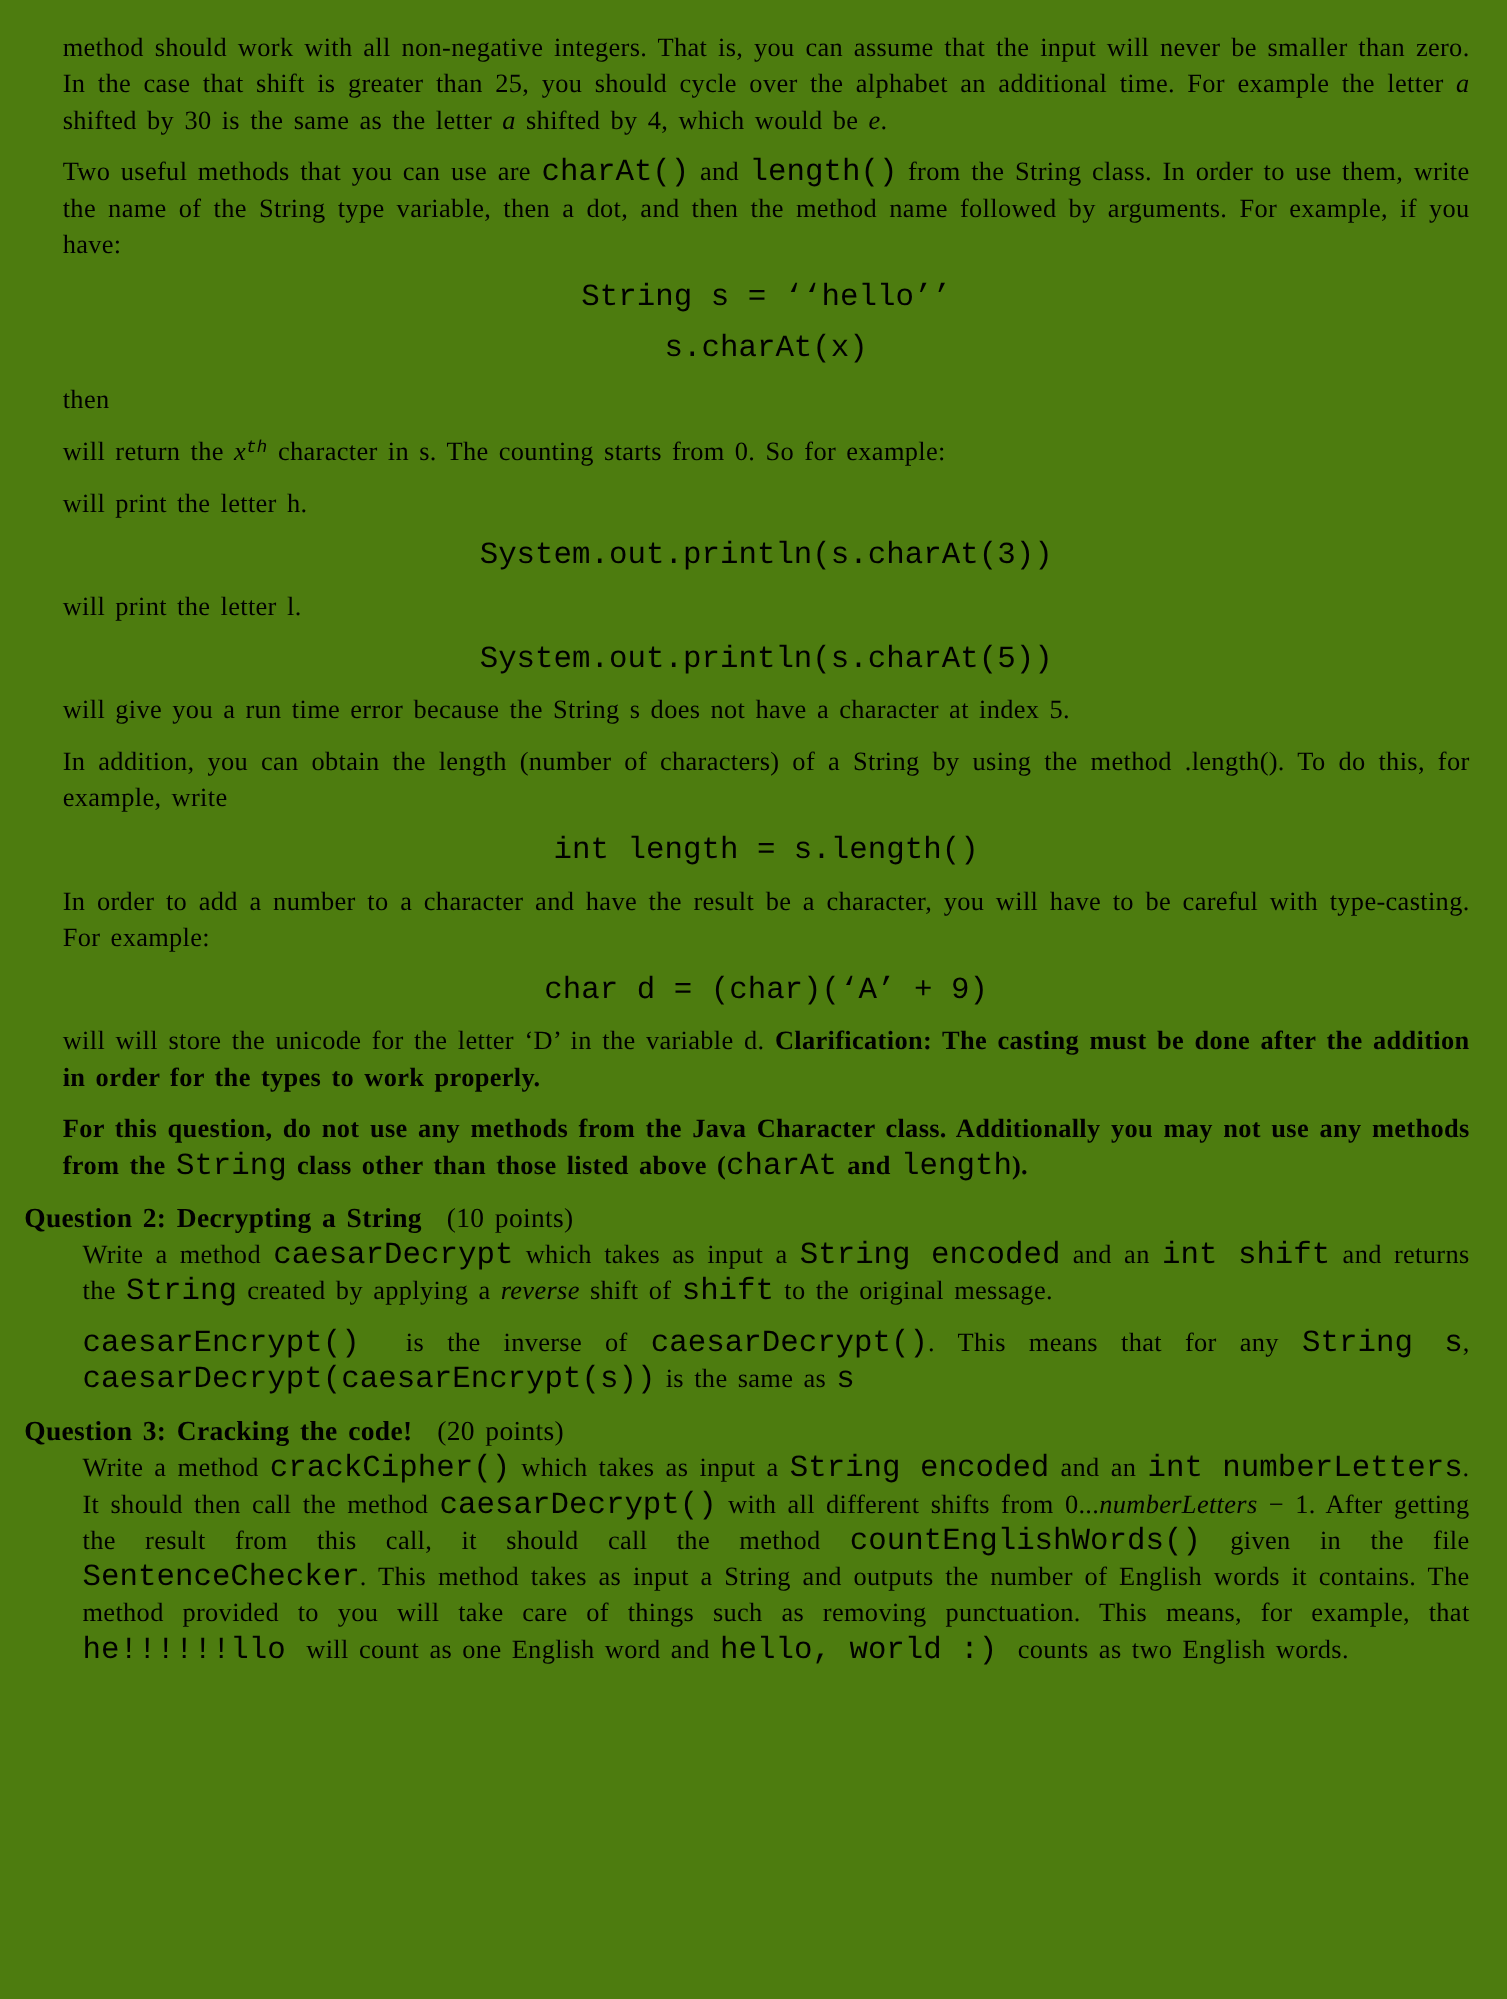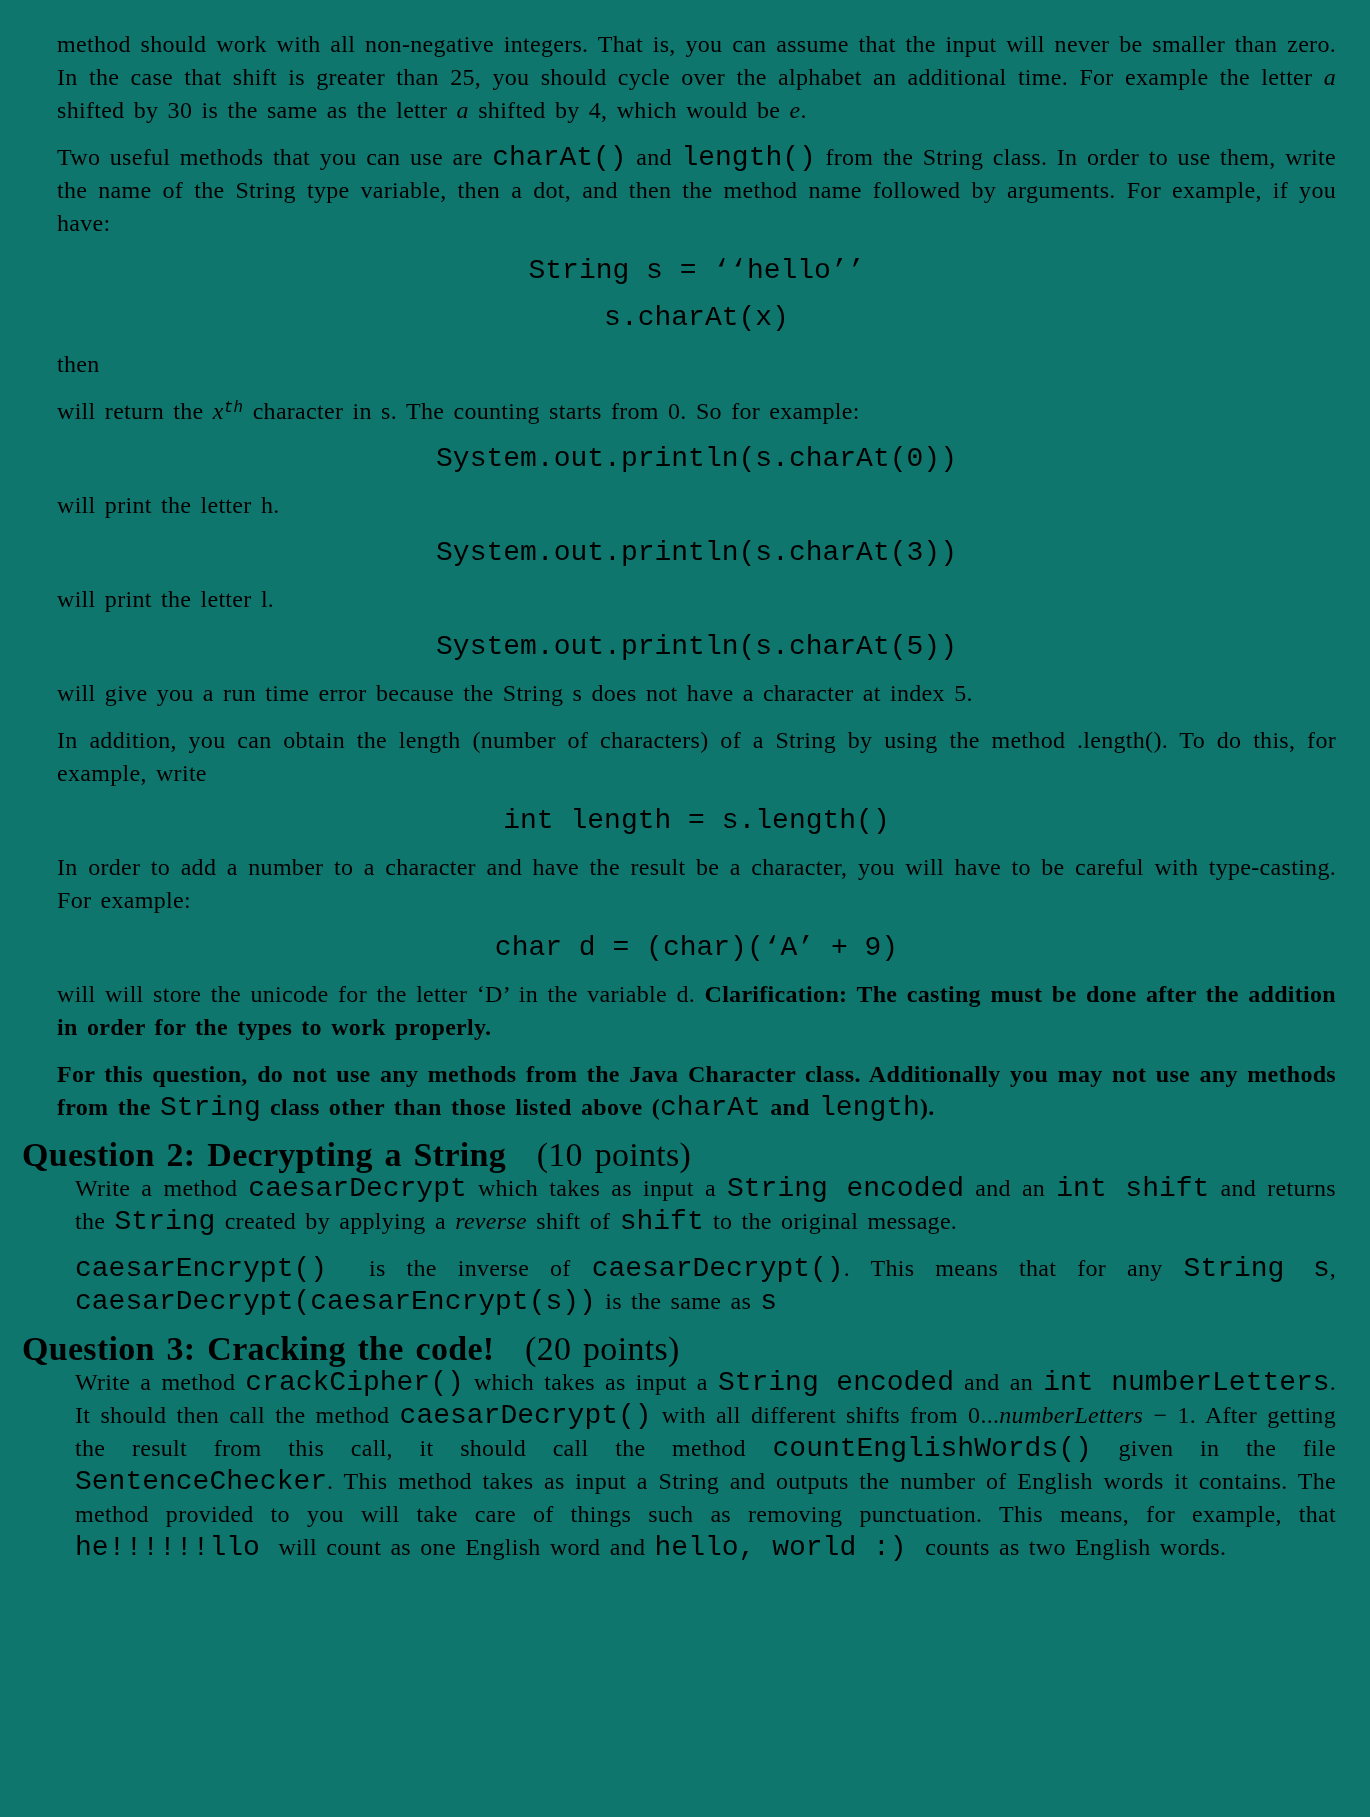--- a/index.html
+++ b/index.html
@@ -4,42 +4,42 @@
 <style>
   html, body {
     margin: 0;
     padding: 0;
     background: #ffffff;
   }
   .page {
     position: relative;
     width: 1370px;
     height: 1817px;
-    background: #0f766e;
+    background: #4d7c0f;
     color: #000000;
     box-sizing: border-box;
     padding: 28px 34px 0 57px;
     overflow: hidden;
     font-family: "Liberation Serif", serif;
     font-size: 24px;
     line-height: 33px;
     word-spacing: 3px;
     letter-spacing: 0.3px;
   }
   .block {
     text-align: justify;
     margin: 0 0 14px 0;
   }
   .block.kind-code {
     text-align: center;
   }
   .indent-heading {
     margin-left: -35px;
     text-align: left;
-    font-size: 34px;
+    font-size: 25px;
     margin-bottom: 1px;
   }
   .indent-qbody {
     margin-left: 18px;
   }
   .run-r { }
   .run-i { font-style: italic; }
   .run-b { font-weight: bold; }
   .run-c {
     font-family: "Liberation Mono", monospace;
@@ -63,21 +63,20 @@
 <body>
 
 <div class="page">
   <div>
       <div class="block kind-p indent-body"><span class="run-r">method should work with all non-negative integers. That is, you can assume that the input will never be smaller than zero. In the case that shift is greater than 25, you should cycle over the alphabet an additional time. For example the letter </span><span class="run-i">a</span><span class="run-r"> shifted by 30 is the same as the letter </span><span class="run-i">a</span><span class="run-r"> shifted by 4, which would be </span><span class="run-i">e</span><span class="run-r">.</span></div>
       <div class="block kind-p indent-body"><span class="run-r">Two useful methods that you can use are </span><span class="run-c">charAt()</span><span class="run-r"> and </span><span class="run-c">length()</span><span class="run-r"> from the String class. In order to use them, write the name of the String type variable, then a dot, and then the method name followed by arguments. For example, if you have:</span></div>
       <div class="block kind-code indent-body"><span class="run-c">String s = ‘‘hello’’</span></div>
       <div class="block kind-code indent-body"><span class="run-c">s.charAt(x)</span></div>
       <div class="block kind-p indent-body"><span class="run-r">then</span></div>
       <div class="block kind-p indent-body"><span class="run-r">will return the </span><span class="run-i">x</span><span class="run-supi">th</span><span class="run-r"> character in s. The counting starts from 0. So for example:</span></div>
-      <div class="block kind-code indent-body"><span class="run-c">System.out.println(s.charAt(0))</span></div>
       <div class="block kind-p indent-body"><span class="run-r">will print the letter h.</span></div>
       <div class="block kind-code indent-body"><span class="run-c">System.out.println(s.charAt(3))</span></div>
       <div class="block kind-p indent-body"><span class="run-r">will print the letter l.</span></div>
       <div class="block kind-code indent-body"><span class="run-c">System.out.println(s.charAt(5))</span></div>
       <div class="block kind-p indent-body"><span class="run-r">will give you a run time error because the String s does not have a character at index 5.</span></div>
       <div class="block kind-p indent-body"><span class="run-r">In addition, you can obtain the length (number of characters) of a String by using the method .length(). To do this, for example, write</span></div>
       <div class="block kind-code indent-body"><span class="run-c">int length = s.length()</span></div>
       <div class="block kind-p indent-body"><span class="run-r">In order to add a number to a character and have the result be a character, you will have to be careful with type-casting. For example:</span></div>
       <div class="block kind-code indent-body"><span class="run-c">char d = (char)(‘A’ + 9)</span></div>
       <div class="block kind-p indent-body"><span class="run-r">will will store the unicode for the letter ‘D’ in the variable d. </span><span class="run-b">Clarification: The casting must be done after the addition in order for the types to work properly.</span></div>

